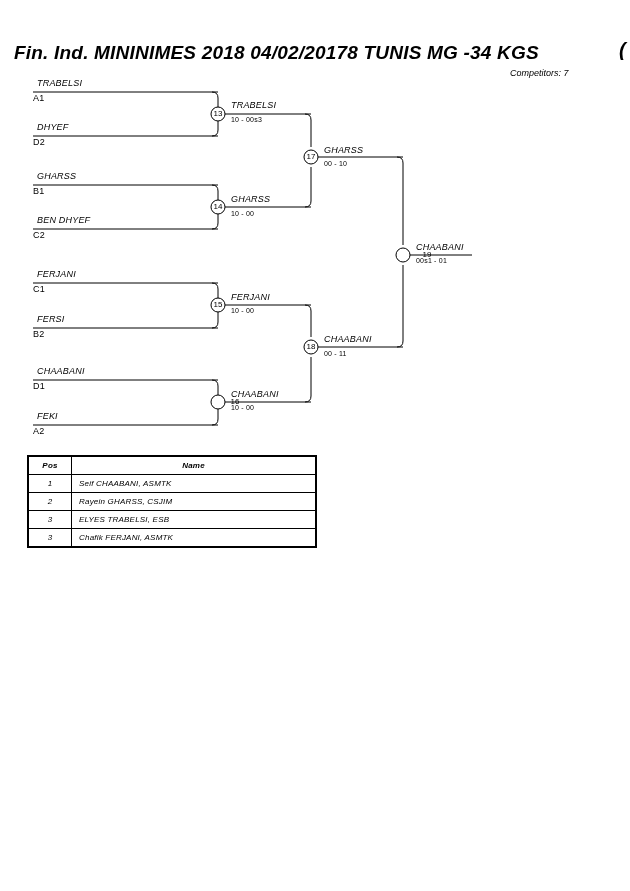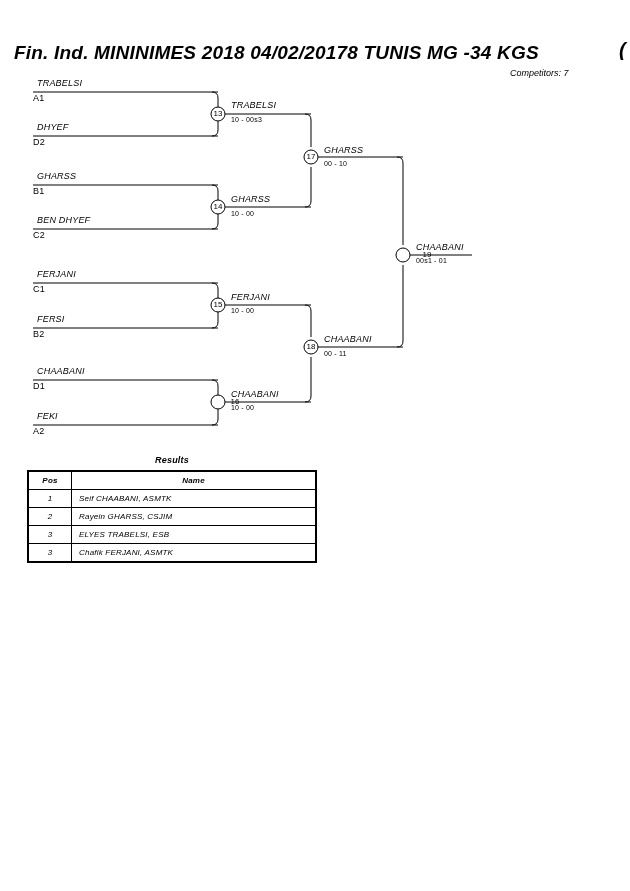--- a/index.html
+++ b/index.html
@@ -253,21 +253,20 @@
   <div class="match-number" style="left:304px; top:340px;">18</div>
   <div class="match-winner" style="left:324px; top:334px;">CHAABANI</div>
   <div class="match-score" style="left:324px; top:350px;">00 - 11</div>
 
   <div class="match-number" style="left:396px; top:248px;padding-left:24px;">19</div>
   <div class="match-winner" style="left:416px; top:242px;">CHAABANI</div>
   <div class="match-score" style="left:416px; top:257px;">00s1 - 01</div>
 </div>
 
 <div id="results-section">
-  <div id="results-title">Results</div>
 
   <table id="results-table">
     <thead>
       <tr>
         <th class="col-pos">Pos</th>
         <th class="col-name">Name</th>
       </tr>
     </thead>
     <tbody>
       <tr>

